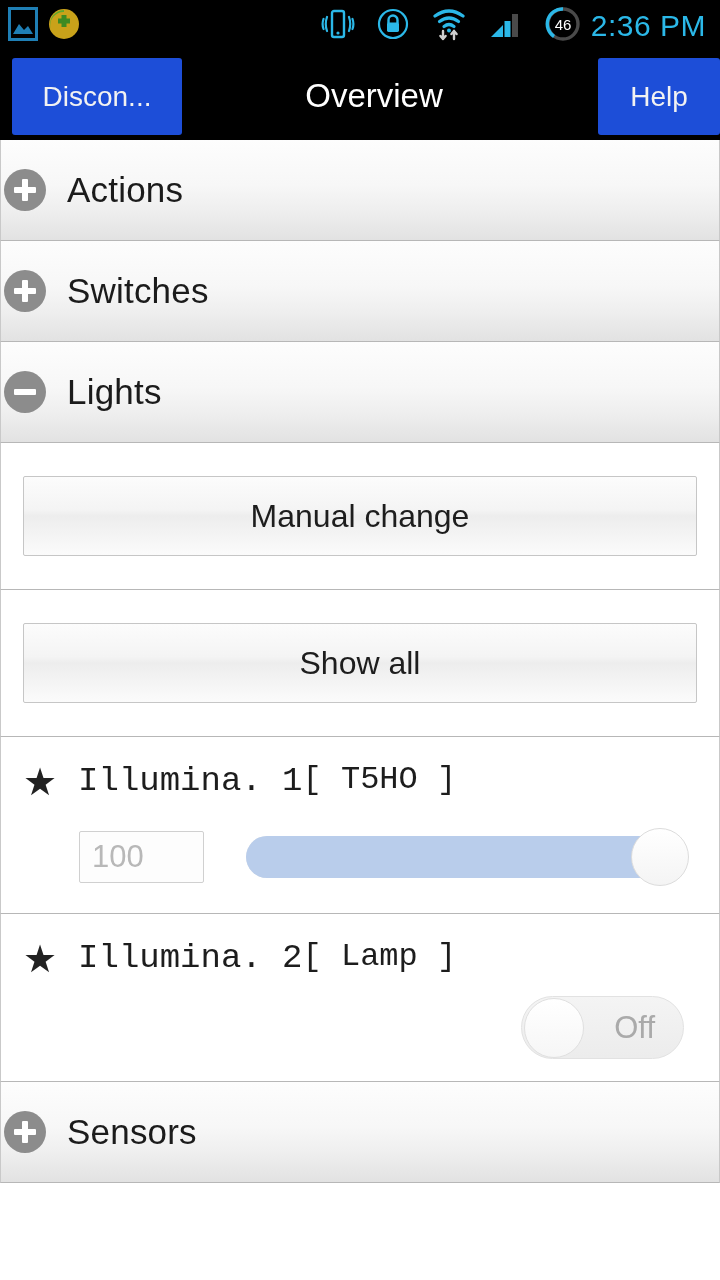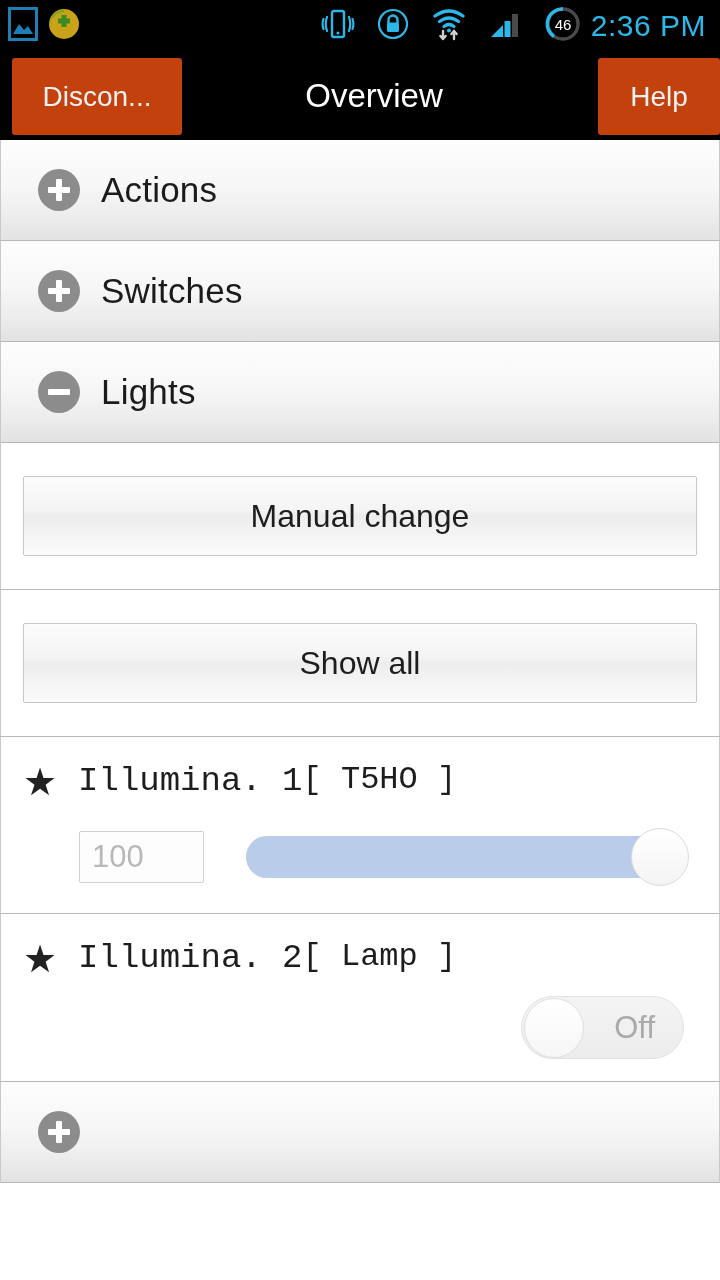--- a/index.html
+++ b/index.html
@@ -25,40 +25,40 @@
     margin-left:10px; line-height:1;
   }
   .ic { display:block; }
 
   
   .titlebar {
     height:88px; background:#000000;
     position:relative; display:flex; align-items:center;
   }
   .nav-btn {
-    background:#c2410c; color:#f2f2f2;
+    background:#1d4ed8; color:#f2f2f2;
     font-size:28px; border:none; border-radius:3px;
     display:flex; align-items:center; justify-content:center;
   }
   .btn-left  { position:absolute; left:12px; top:6px; width:170px; height:77px; }
   .btn-right { position:absolute; right:0px;  top:6px; width:122px; height:77px; }
   .app-title {
     position:absolute; left:16px; right:0; text-align:center;
     color:#ffffff; font-size:33px; font-weight:400; pointer-events:none;padding-left:12px;
   }
 
   
   .section-header {
     height:102px;
     background:linear-gradient(to bottom,#fdfdfd 0%, #f7f7f7 45%, #eeeeee 72%, #e2e2e2 100%);
     border-top:1px solid #b7b7b7;
     border-bottom:1px solid #b7b7b7;
     border-left:1px solid #c9c9c9;
     border-right:1px solid #c9c9c9;
-    display:flex; align-items:center; padding-left:37px;
+    display:flex; align-items:center; padding-left:3px;
     margin-top:-1px;
   }
   .pm-icon {
     width:42px; height:42px; border-radius:50%;
     background:#8c8c8c; flex:0 0 42px;
     position:relative; margin-right:21px;
   }
   .pm-icon::before {
     content:""; position:absolute; left:50%; top:50%;
     transform:translate(-50%,-50%);
@@ -277,15 +277,16 @@
     <div class="toggle-row">
       <span class="toggle">
         <span class="toggle-thumb"></span>
         <span class="toggle-label">Off</span>
       </span>
     </div>
   </div>
 
   <div class="section-header">
     <span class="pm-icon plus"></span>
+    <span class="section-label">Sensors</span>
   </div>
 
 </div>
 
 </body></html>

